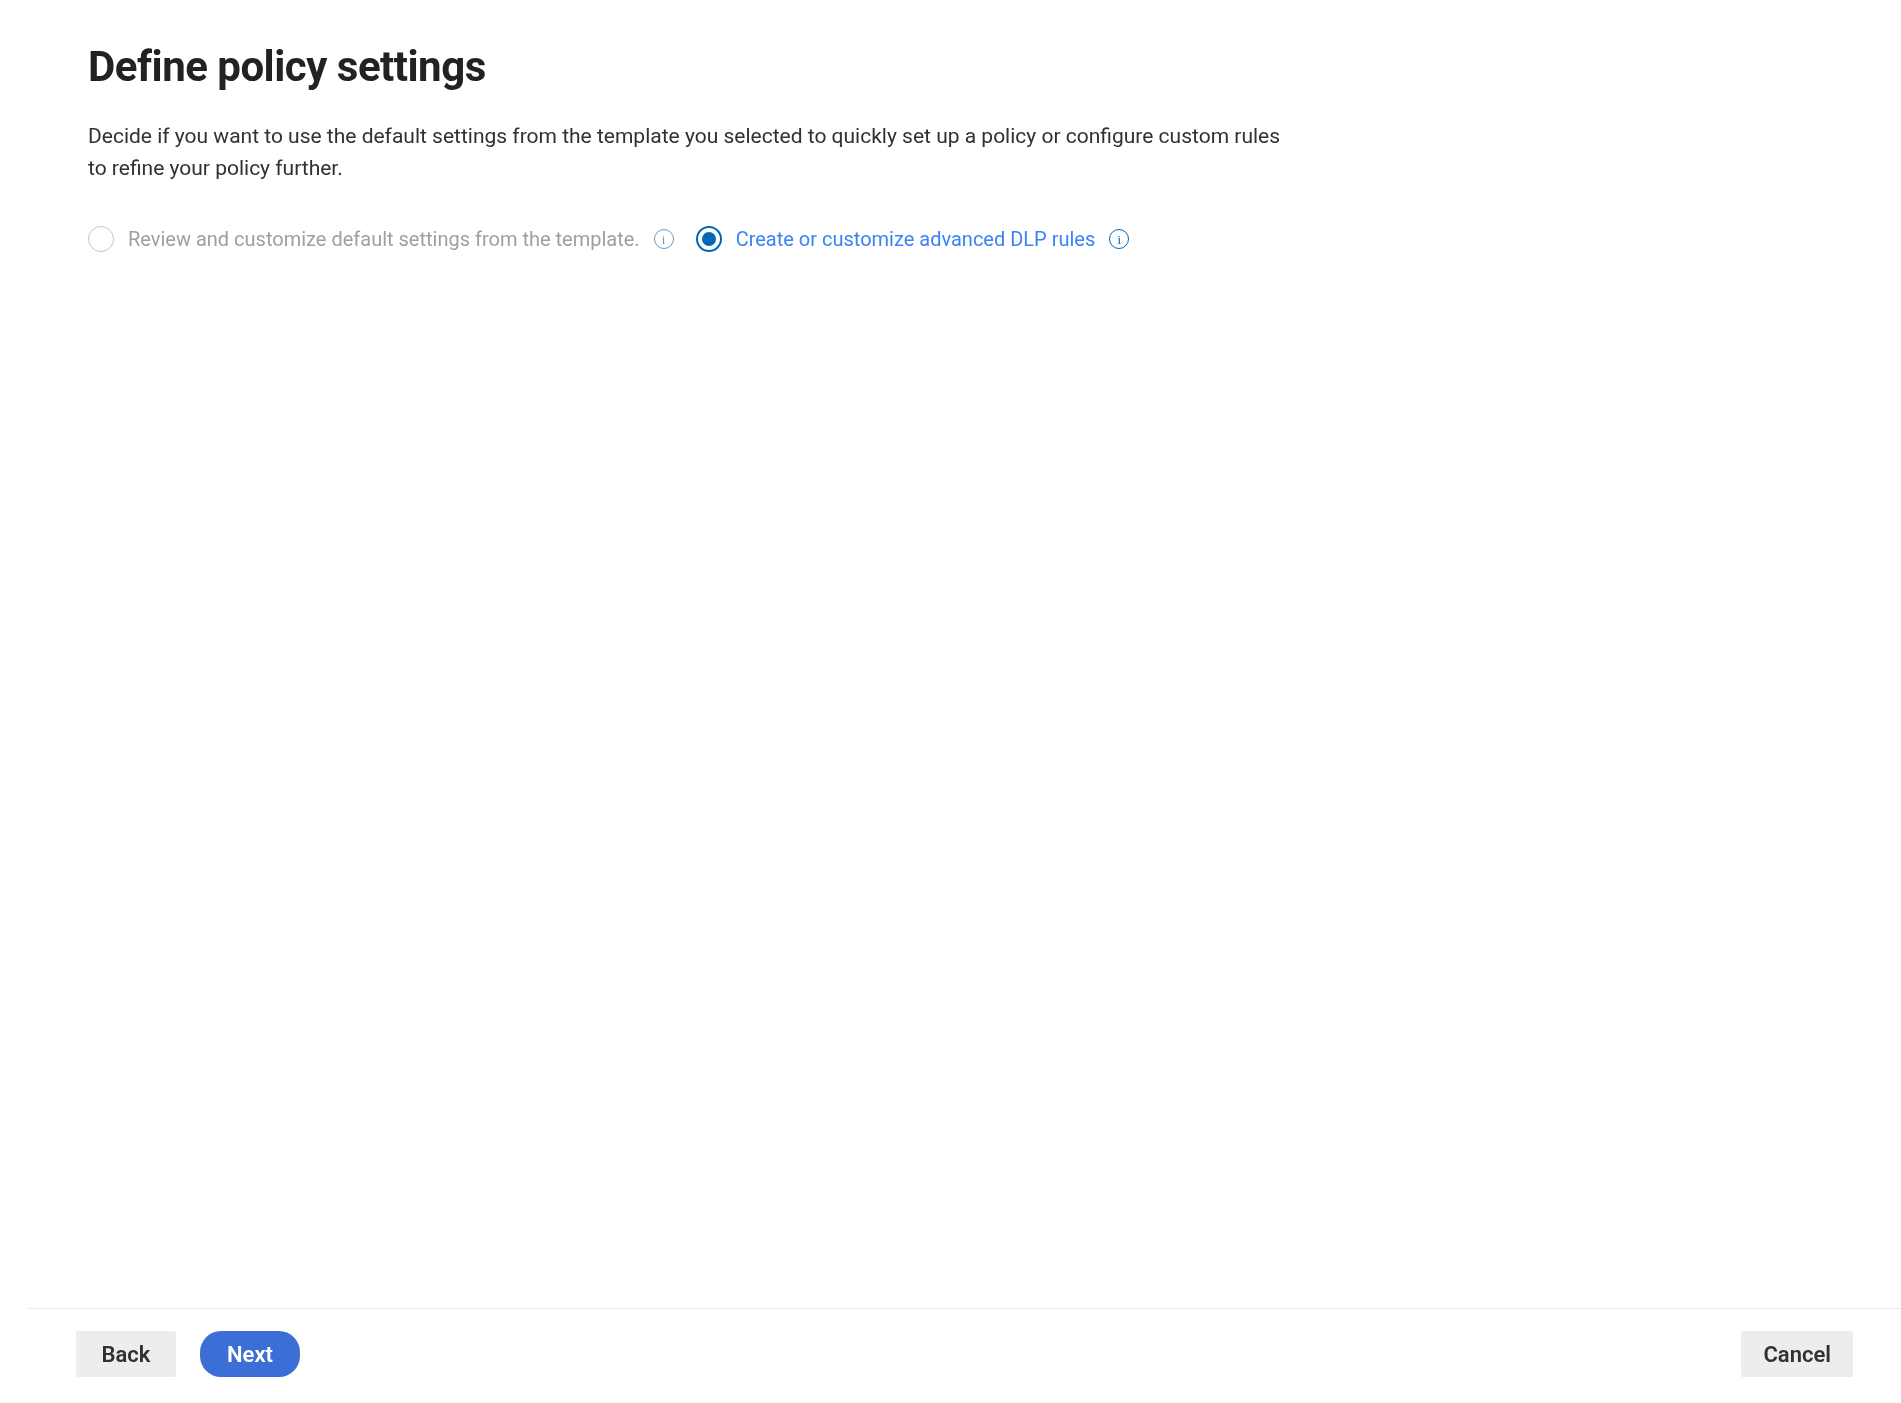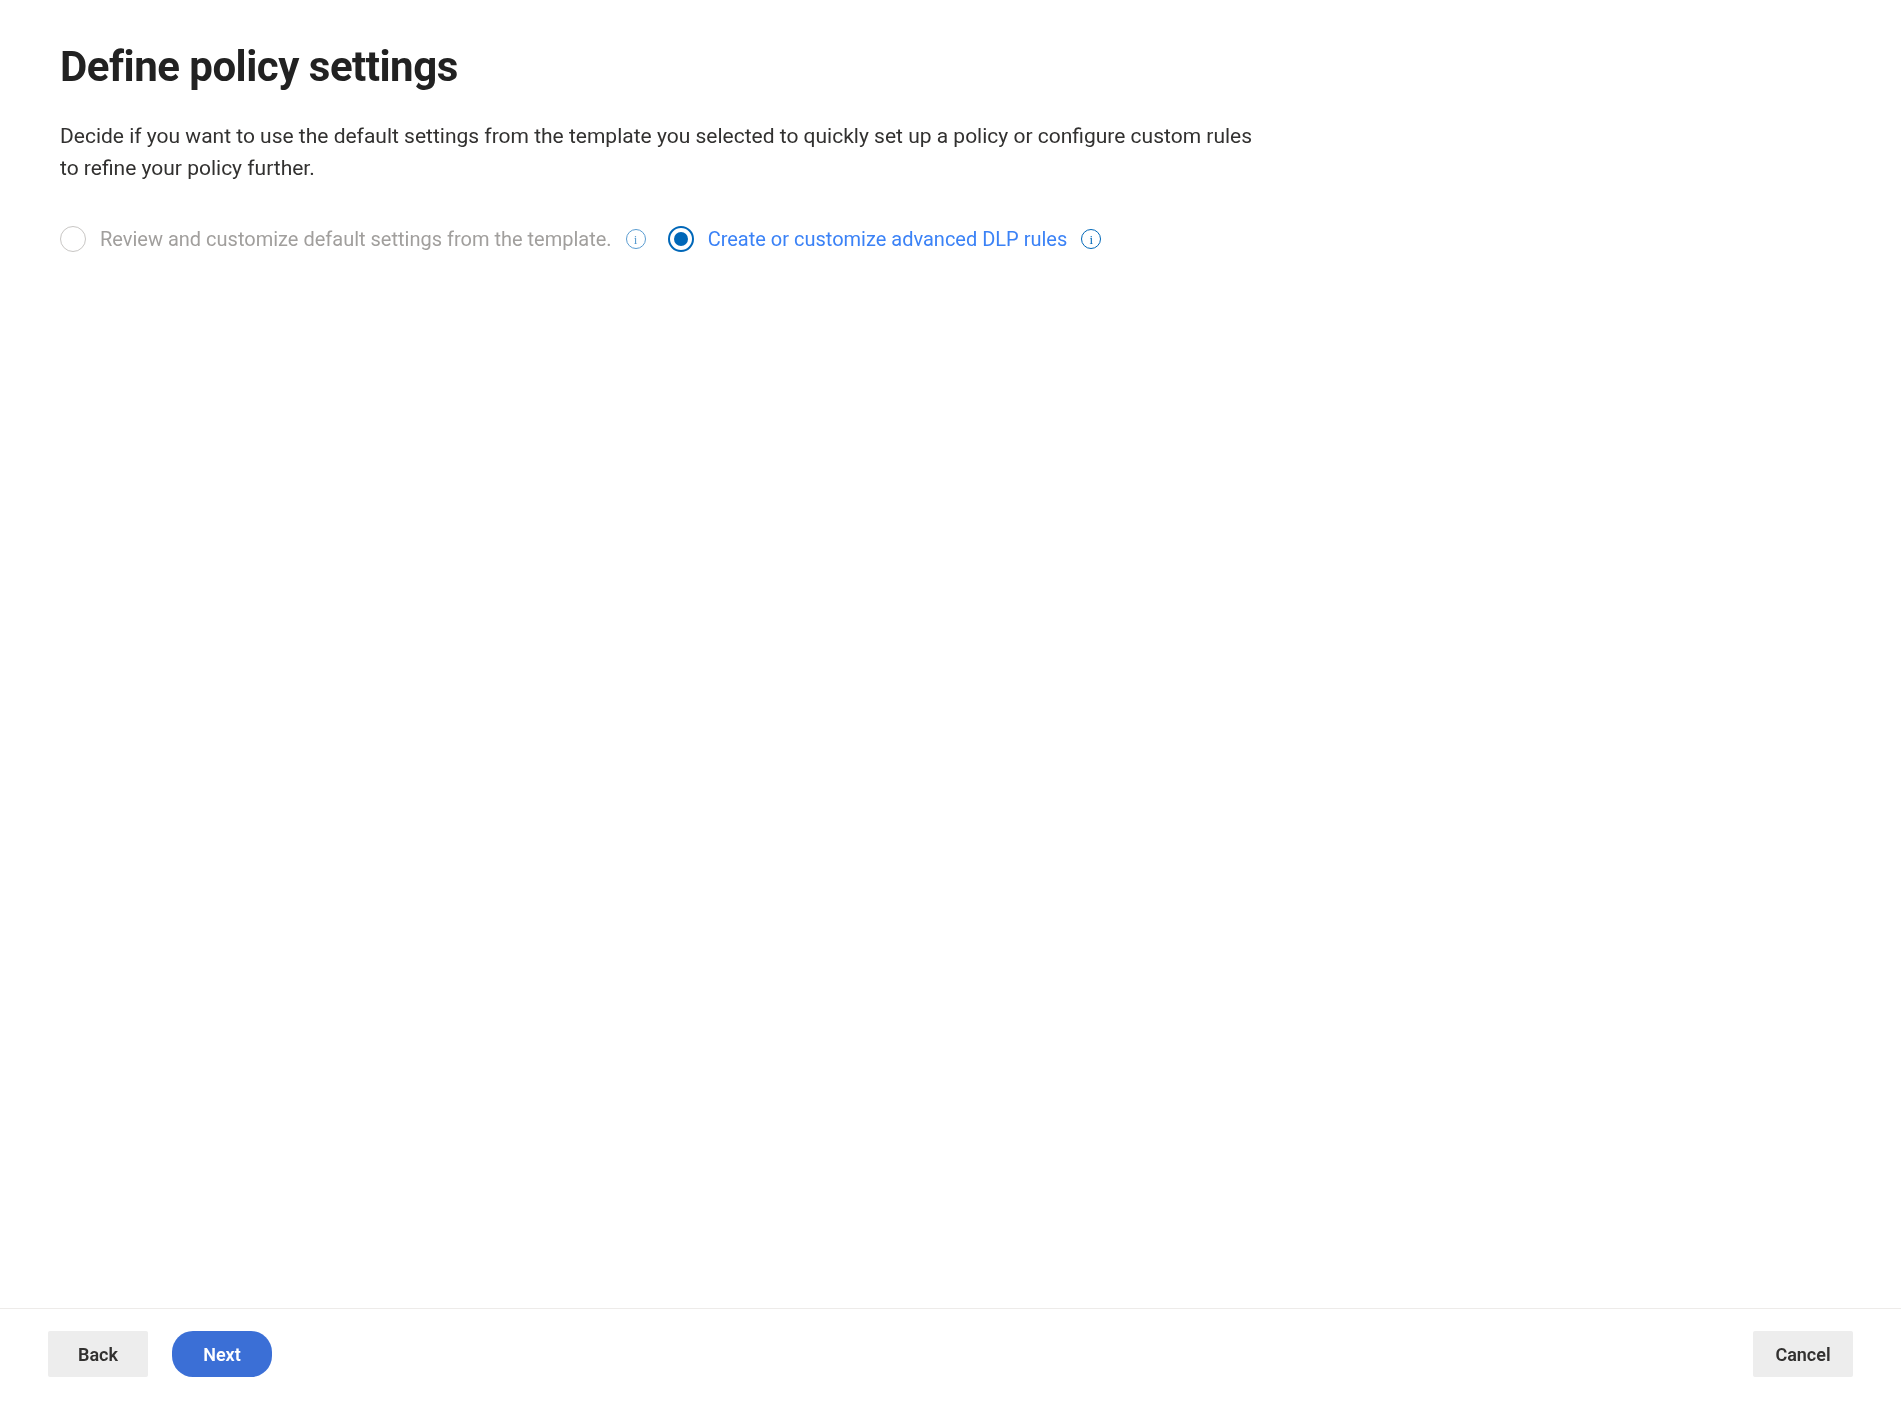--- a/index.html
+++ b/index.html
@@ -9,20 +9,21 @@
       font-family: "Segoe UI", -apple-system, BlinkMacSystemFont, Roboto, "Helvetica Neue", Arial, sans-serif;
       background: #ffffff;
       color: #323130;
     }
     .page {
       position: relative;
       width: 100%;
       min-height: 100vh;
       display: flex;
       flex-direction: column;
+      padding-left: 28px;
     }
     .content {
       flex: 1 1 auto;
       padding: 42px 60px 0 60px;
     }
     h1.page-title {
       font-size: 42px;
       font-weight: 700;
       color: #222222;
       letter-spacing: -0.5px;
@@ -116,21 +117,21 @@
     }
     .footer-left {
       display: flex;
       gap: 24px;
     }
     .footer-right {
       margin-left: auto;
     }
     button.btn {
       font-family: inherit;
-      font-size: 18px;
+      font-size: 22px;
       font-weight: 600;
       height: 46px;
       min-width: 100px;
       padding: 0 22px;
       border: none;
       border-radius: 2px;
       cursor: pointer;
     }
     button.btn-default {
       background: #ededed;

